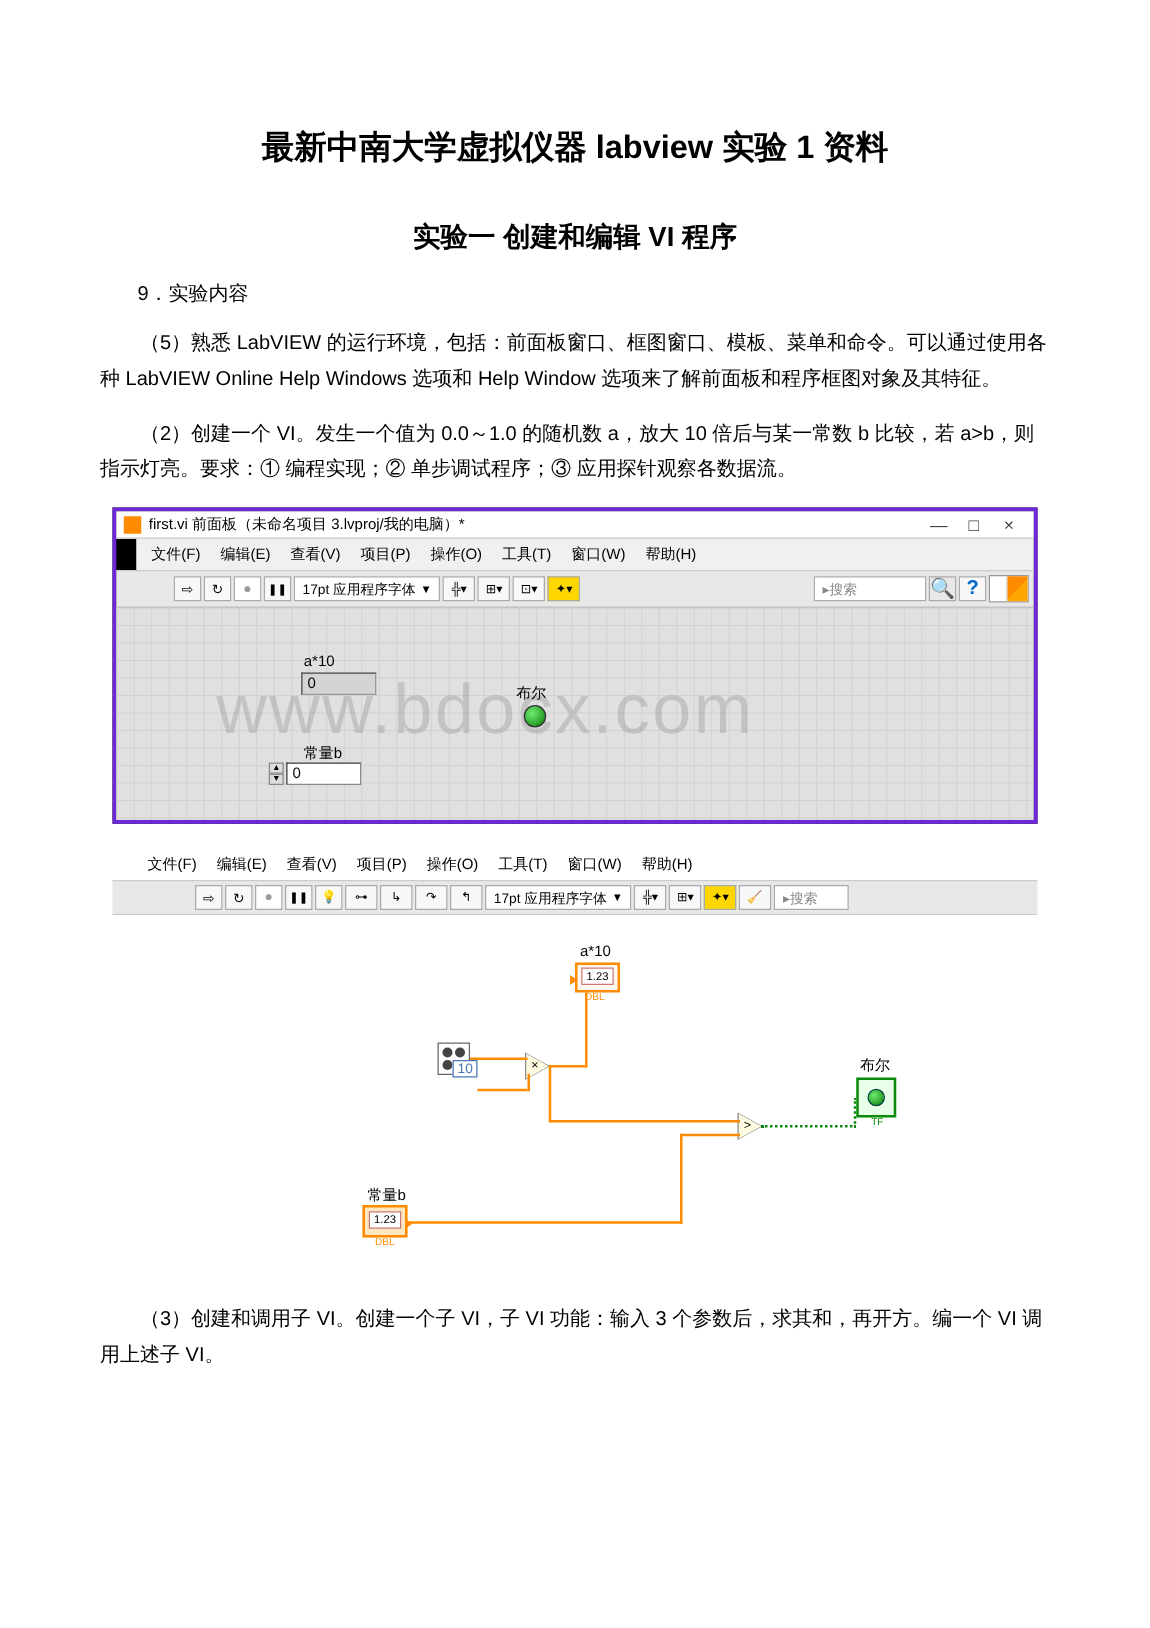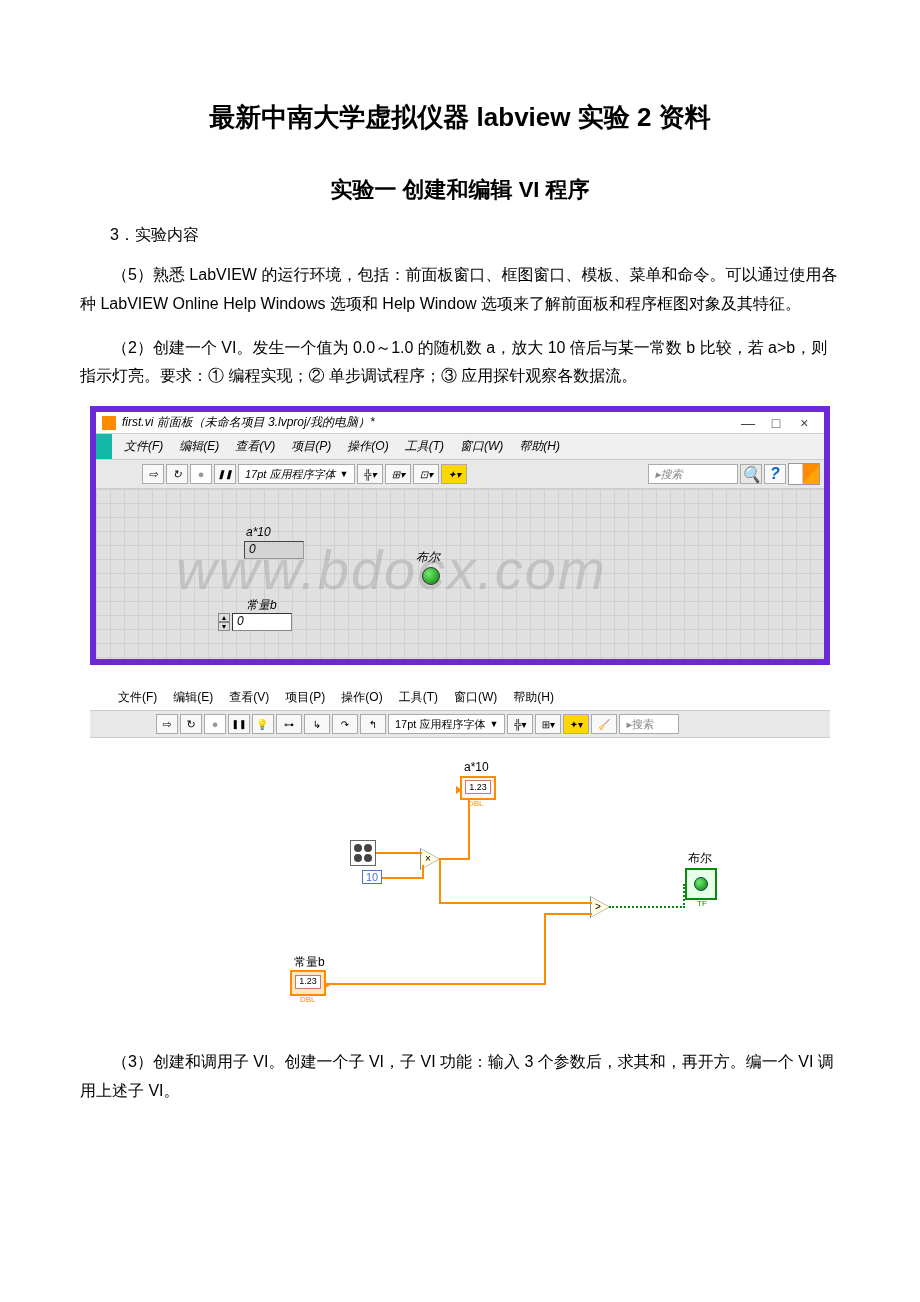--- a/index.html
+++ b/index.html
@@ -30,23 +30,22 @@
     line-height: 1.8;
     text-indent: 2em;
     margin-bottom: 15px;
   }
   .screenshot {
     margin: 10px auto 20px auto;
     width: 740px;
   }
   
   .window {
-    border: 6px solid #6d28d9;
-    background: #14b8a6;
-    font-style: italic;
+    border: 3px solid #6d28d9;
+    background: #000000;
   }
   .titlebar {
     display: flex;
     align-items: center;
     padding: 2px 6px;
     font-size: 12px;
     background: #fff;
     border-bottom: 1px solid #ccc;
   }
   .titlebar .lv-icon {
@@ -291,23 +290,23 @@
     width: 26px; height: 14px;
     border: 1px solid #c77;
     background: #fff;
     font-size: 9px;
     text-align: center;
   }
 </style>
 </head>
 <body>
 
-<h1 class="title">最新中南大学虚拟仪器 labview 实验 2 资料</h1>
+<h1 class="title">最新中南大学虚拟仪器 labview 实验 1 资料</h1>
 <h2 class="subtitle">实验一 创建和编辑 VI 程序</h2>
-<div class="section-header">3．实验内容</div>
+<div class="section-header">9．实验内容</div>
 <p class="paragraph">（5）熟悉 LabVIEW 的运行环境，包括：前面板窗口、框图窗口、模板、菜单和命令。可以通过使用各种 LabVIEW Online Help Windows 选项和 Help Window 选项来了解前面板和程序框图对象及其特征。</p>
 <p class="paragraph">（2）创建一个 VI。发生一个值为 0.0～1.0 的随机数 a，放大 10 倍后与某一常数 b 比较，若 a&gt;b，则指示灯亮。要求：① 编程实现；② 单步调试程序；③ 应用探针观察各数据流。</p>
 
 <div class="screenshot">
   <div class="window">
     <div class="titlebar">
       <span class="lv-icon"></span>
       <span>first.vi 前面板（未命名项目 3.lvproj/我的电脑）*</span>
       <span class="spacer"></span>
       <span class="winbtn">—</span>
@@ -404,21 +403,21 @@
       <div class="termtype">DBL</div>
     </div>
 
     <div class="bd-node bd-dice" style="position:absolute;top:102px;left:260px">
       <div></div>
         <div></div>
         <div></div>
         <div></div>
     </div>
 
-    <div class="bd-const" style="top:132px;left:272px">10</div>
+    <div class="bd-const" style="top:116px;left:272px">10</div>
 
     <div class="bd-tri-border" style="top:110px;left:330px"></div>
     <div class="bd-tri" style="top:111px;left:331px">
       <span class="tri-sym">×</span>
     </div>
 
     <div class="bd-tri-border" style="top:158px;left:500px"></div>
     <div class="bd-tri" style="top:159px;left:501px">
       <span class="tri-sym">&gt;</span>
     </div>

